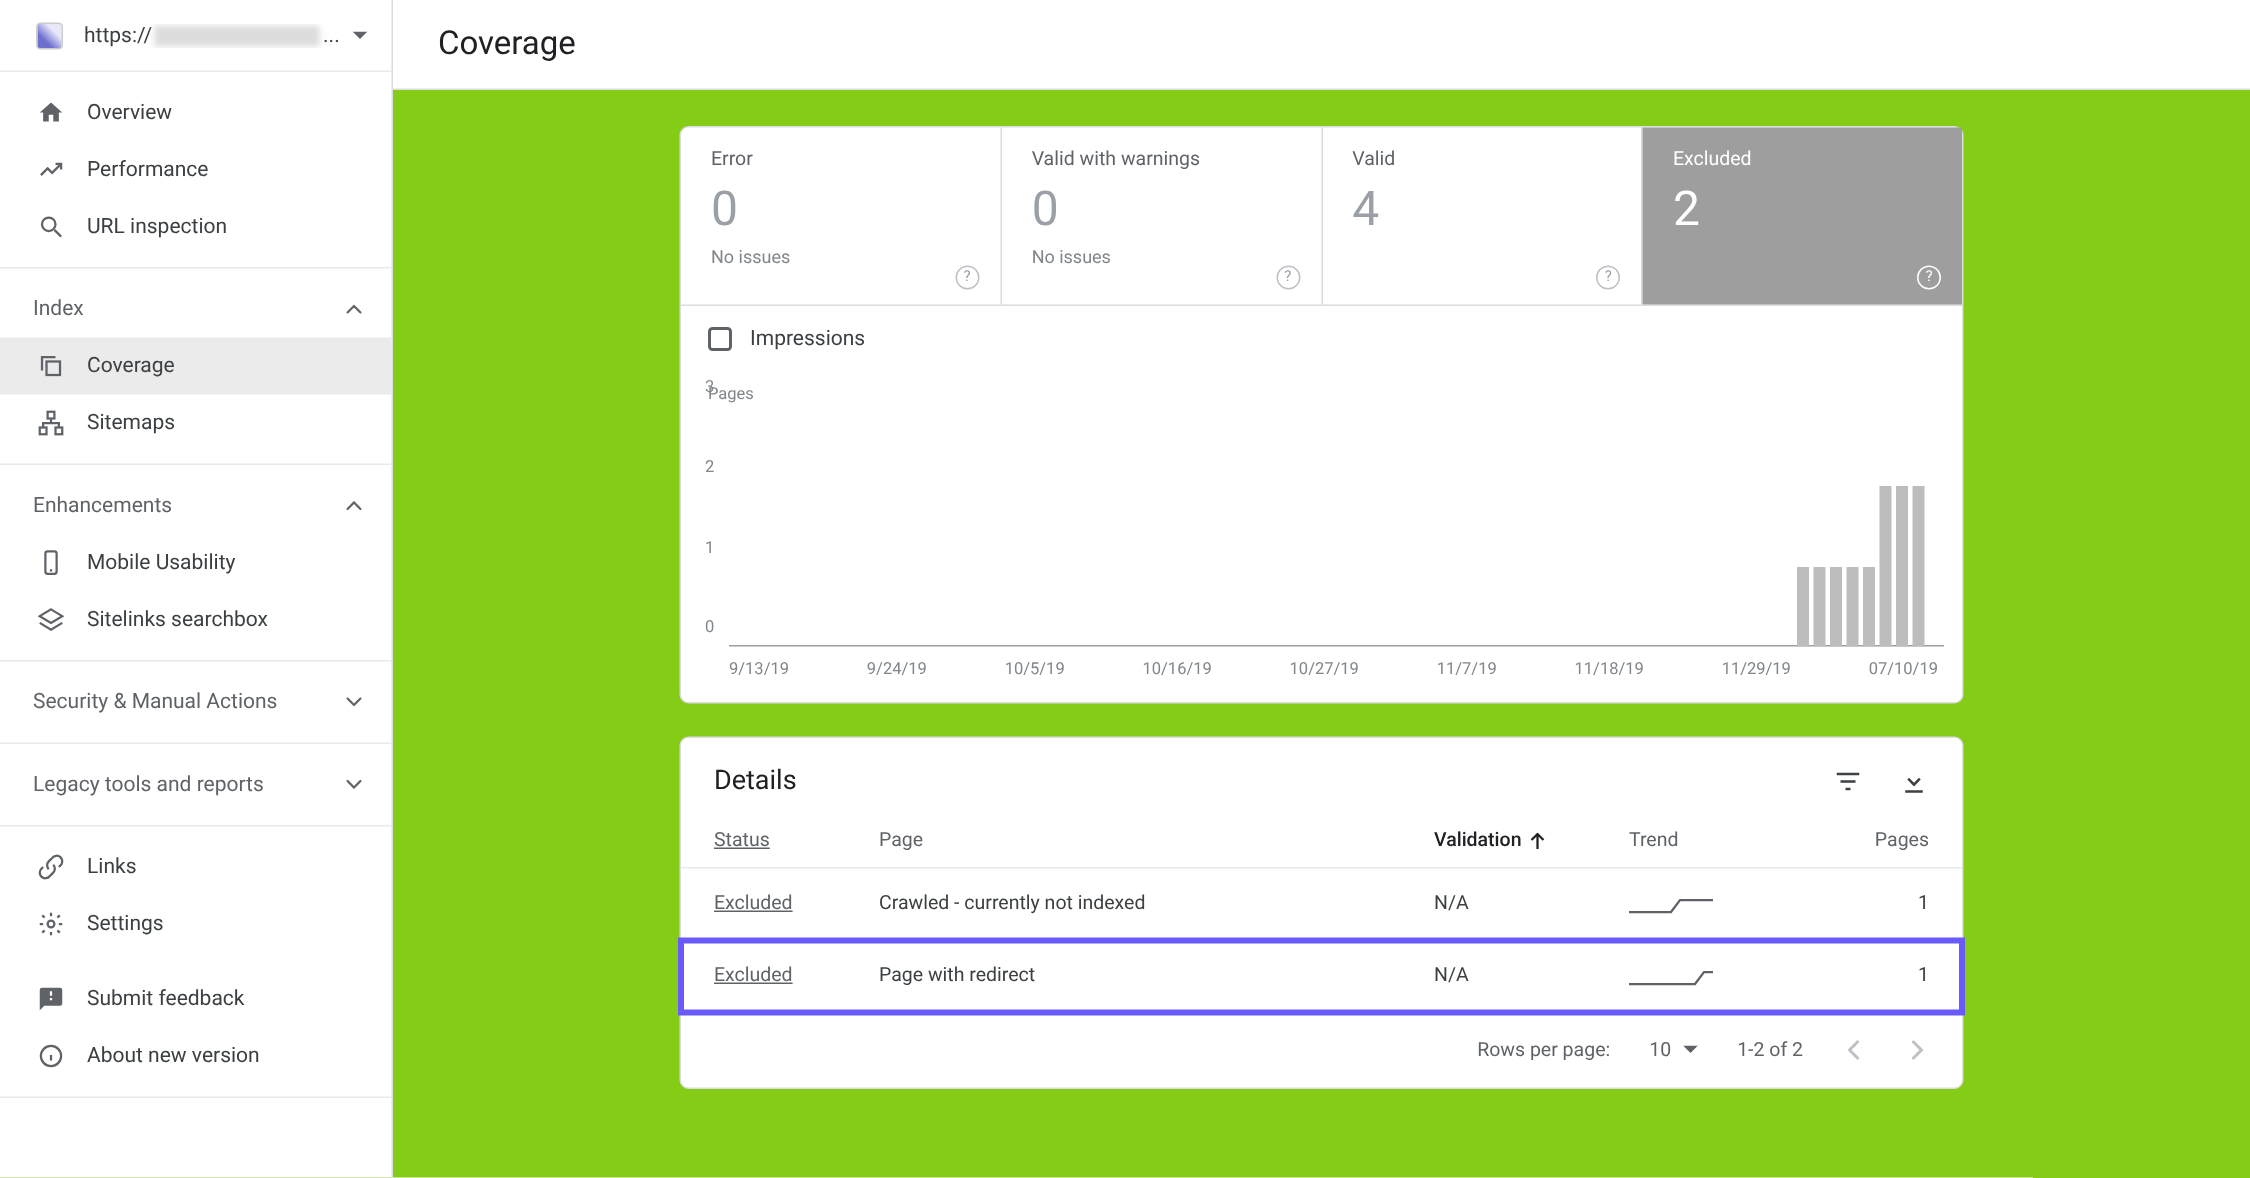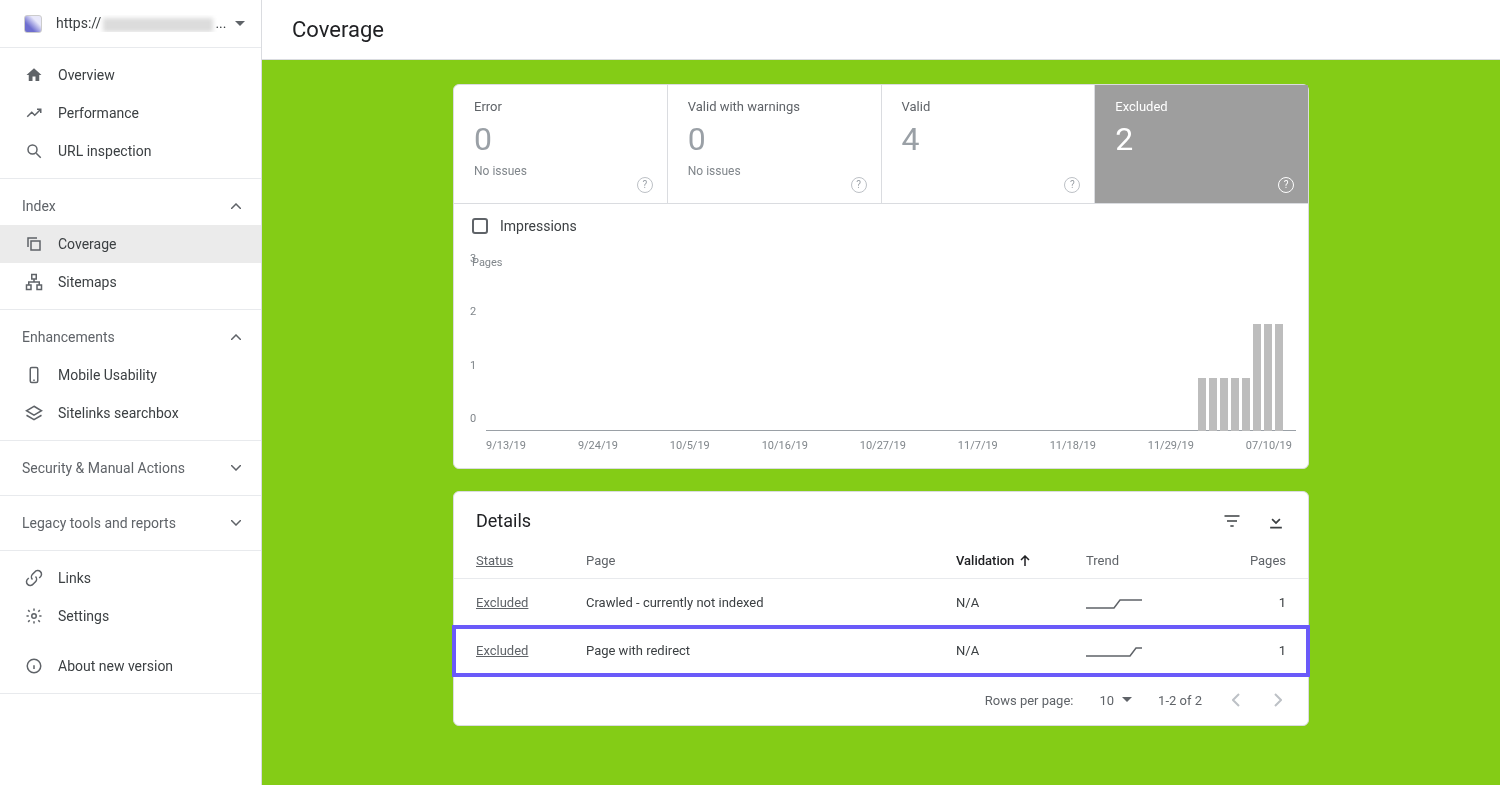--- a/index.html
+++ b/index.html
@@ -213,20 +213,28 @@
     <div class="nav-item">
       <span class="nicon">
           <svg width="18" height="18" viewBox="0 0 24 24" fill="none" stroke="#5f6368" stroke-width="2">
             <circle cx="12" cy="12" r="3"></circle>
             <path d="M12 2v3M12 19v3M4.2 4.2l2.1 2.1M17.7 17.7l2.1 2.1M2 12h3M19 12h3M4.2 19.8l2.1-2.1M17.7 6.3l2.1-2.1"></path>
           </svg>
         </span>
       <span>Settings</span>
     </div>
     <div class="nav-spacer"></div>
+    <div class="nav-item">
+      <span class="nicon">
+          <svg width="18" height="18" viewBox="0 0 24 24" fill="#5f6368">
+            <path d="M20 2H4a2 2 0 0 0-2 2v18l4-4h14a2 2 0 0 0 2-2V4a2 2 0 0 0-2-2zM13 13h-2v-2h2v2zm0-4h-2V5h2v4z"></path>
+          </svg>
+        </span>
+      <span>Submit feedback</span>
+    </div>
     <div class="nav-item">
       <span class="nicon">
           <svg width="18" height="18" viewBox="0 0 24 24" fill="none" stroke="#5f6368" stroke-width="2">
             <circle cx="12" cy="12" r="9"></circle>
             <path d="M12 8h.01M12 11v5"></path>
           </svg>
         </span>
       <span>About new version</span>
     </div>
   </div>

